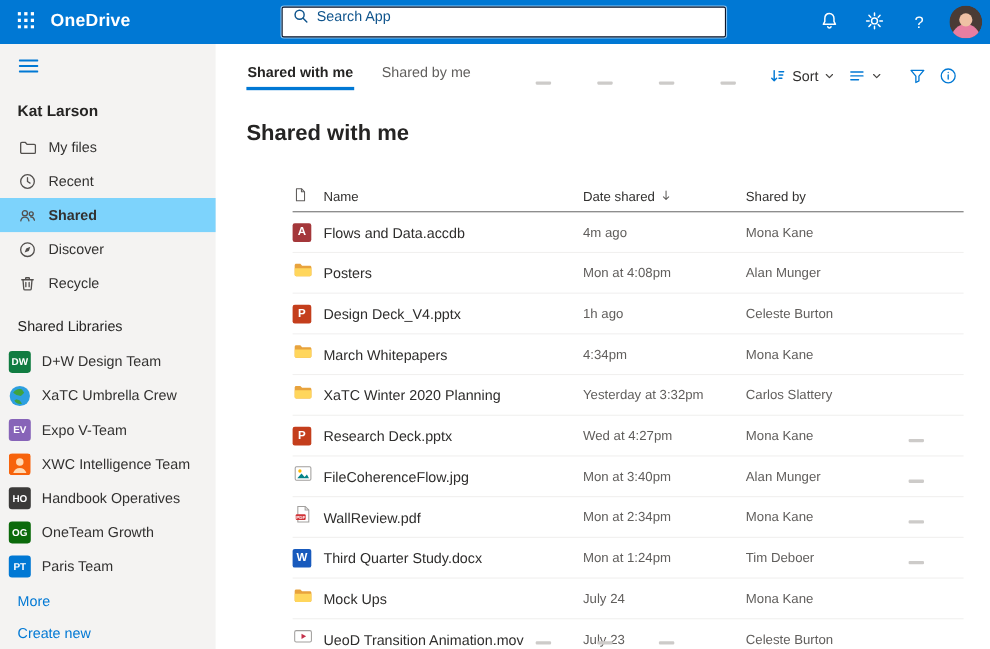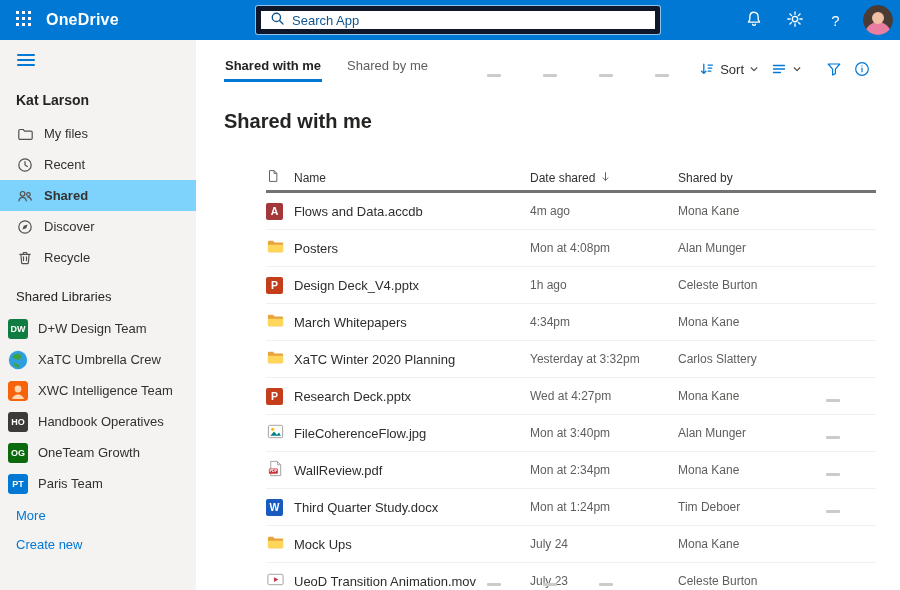--- a/index.html
+++ b/index.html
@@ -5,21 +5,21 @@
   * { margin:0; padding:0; box-sizing:border-box; }
   html,body { width:900px; height:590px; overflow:hidden; }
   body { font-family:"Liberation Sans", sans-serif; background:#fff; color:#323130; }
   .app { position:relative; width:900px; height:590px; }
 
   
   .topbar { position:relative; height:40px; background:#0078d4; display:flex; align-items:center; color:#fff; }
   .waffle { width:46px; height:40px; display:flex; align-items:center; justify-content:center; background:none; border:none; cursor:pointer; }
   .brand { font-size:16px; font-weight:700; letter-spacing:.2px; color:#fff; }
   .searchbox { position:absolute; left:256px; top:6px; width:404px; height:28px; background:#fff;
-               border:5px solid #0f172a; border-radius:2px; display:flex; align-items:center; padding:0 9px; gap:7px;
+               border:1px solid #0f172a; border-radius:2px; display:flex; align-items:flex-start; padding:0 9px; gap:7px;
                box-shadow:0 0 0 1px rgba(255,255,255,.55); }
   .searchbox input { flex:1; border:none; outline:none; background:transparent; font-size:13px; color:#0f548c; font-family:inherit; }
   .searchbox input::placeholder { color:#0f548c; opacity:1; }
   .tb-right { position:absolute; right:0; top:0; height:40px; display:flex; align-items:center; }
   .tb-icon { width:41px; height:40px; display:flex; align-items:center; justify-content:center; background:none; border:none; color:#fff; cursor:pointer; font-family:inherit; }
   .help-glyph { font-size:15px; color:#fff; }
   .avatar-btn { width:44px; height:40px; display:flex; align-items:center; justify-content:center; background:none; border:none; cursor:pointer; }
   .avatar { width:30px; height:30px; border-radius:50%; overflow:hidden; display:block; }
 
   
@@ -51,21 +51,21 @@
   .tool-btn { display:flex; align-items:center; gap:5px; background:none; border:none; cursor:pointer;
               color:#323130; font-size:13px; padding:4px 6px; font-family:inherit; }
   .tool-btn .blue { color:#0078d4; display:flex; align-items:center; }
   .tool-btn .chev { display:flex; align-items:center; color:#484644; }
   .gap-l { margin-left:12px; }
   .page-title { margin-top:24px; font-size:20px; font-weight:700; color:#252423; }
 
   
   .table { margin:32px 0 0 42px; }
   .thead, .frow { display:grid; grid-template-columns:28px 236px 148px 190px; align-items:center; }
-  .thead { height:28px; font-size:12px; color:#323130; border-bottom:3px solid #737373; }
+  .thead { height:28px; font-size:12px; color:#323130; border-bottom:1px solid #737373; }
   .thead .hcell { display:flex; align-items:center; gap:5px; }
   .frow { height:37px; border-bottom:1px solid #f1f0ef; cursor:pointer; }
   .frow .fname { font-size:13px; color:#2e2d2c; white-space:nowrap; overflow:hidden; }
   .frow .fdate, .frow .fby { font-size:12px; color:#605e5c; white-space:nowrap; }
   .ficon { display:flex; align-items:center; }
   .sq { width:17px; height:17px; border-radius:2px; color:#fff; font-size:10.5px; font-weight:700;
         display:flex; align-items:center; justify-content:center; }
 
   
   .dash { position:absolute; width:14px; height:3px; background:#cdcbc9; border-radius:1px; }
@@ -207,20 +207,24 @@
             <span class="lib-avatar">
               <svg width="20" height="20" viewBox="0 0 20 20">
                 <circle cx="10" cy="10" r="9.2" fill="#2d9fe0"></circle>
                 <path d="M4 7c2-3 5-4 8-3l2 3-3 3-4-1z" fill="#3fa33f"></path>
                 <path d="m7 13 3 1 2 3c-3 1-6-1-7-3z" fill="#3fa33f"></path>
               </svg>
             </span>
             <span>XaTC Umbrella Crew</span>
           </div>
           <div class="lib-item">
+            <span class="lib-avatar" style="background:#8764b8">EV</span>
+            <span>Expo V-Team</span>
+          </div>
+          <div class="lib-item">
             <span class="lib-avatar">
               <svg width="20" height="20" viewBox="0 0 20 20">
                 <rect width="20" height="20" rx="3" fill="#f7630c"></rect>
                 <circle cx="10" cy="8" r="3.4" fill="#ffd9b3"></circle>
                 <path d="M4 18c.8-3 3.2-4.6 6-4.6s5.2 1.6 6 4.6z" fill="#ffd9b3"></path>
               </svg>
             </span>
             <span>XWC Intelligence Team</span>
           </div>
           <div class="lib-item">

